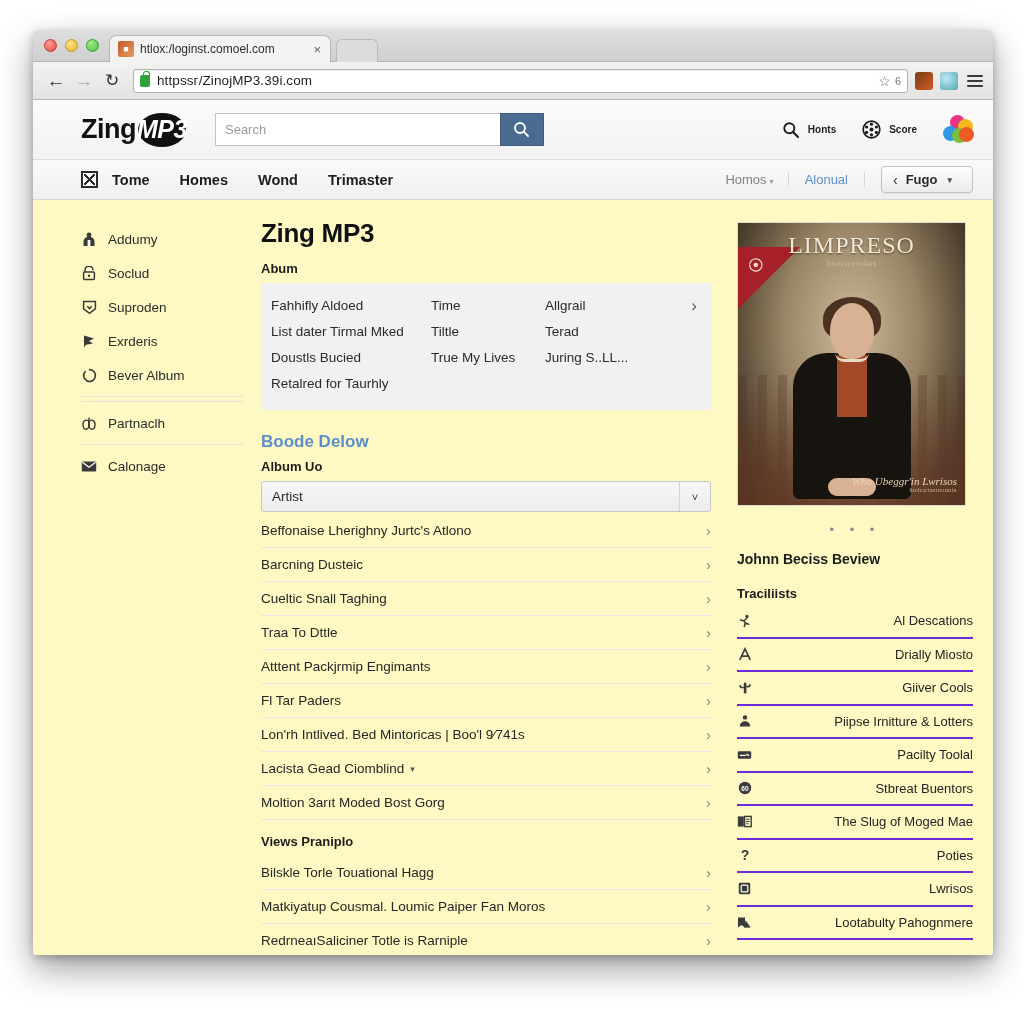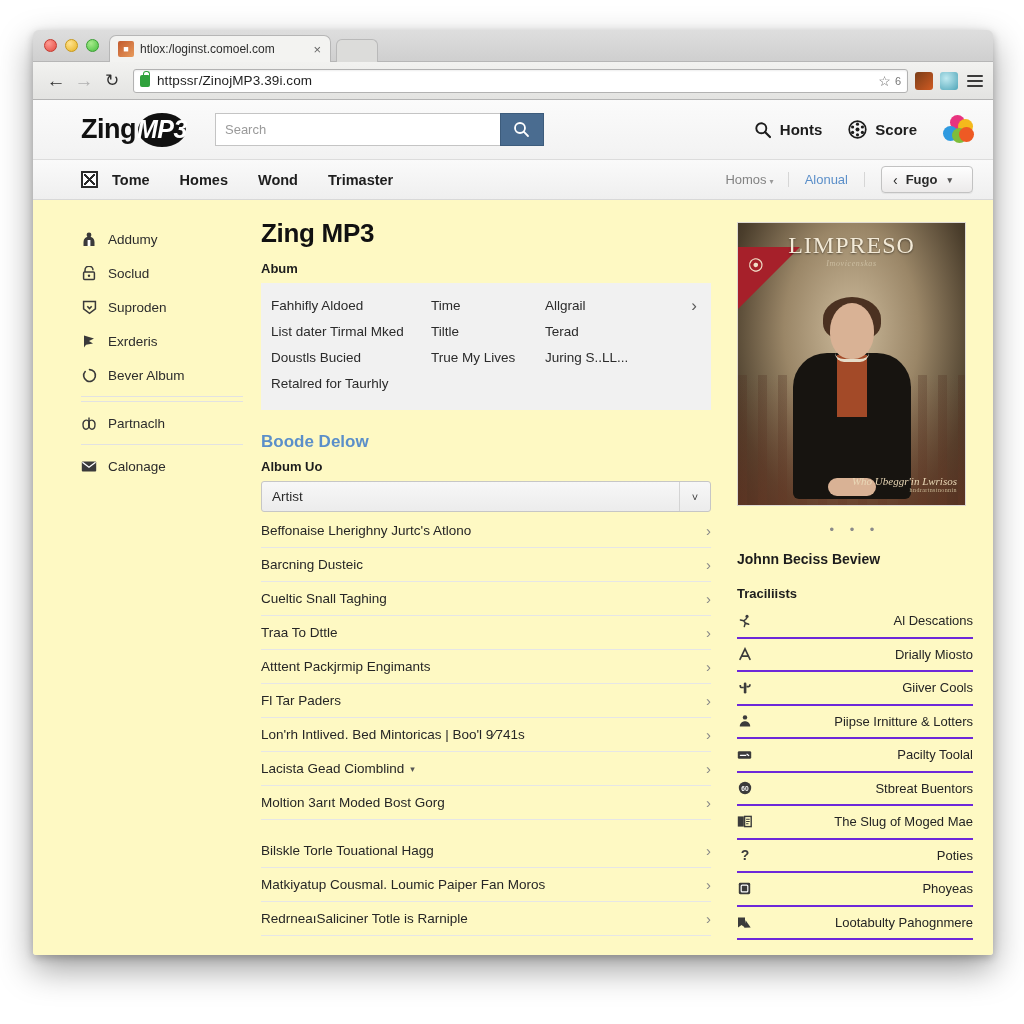--- a/index.html
+++ b/index.html
@@ -158,21 +158,21 @@
     outline:none;
   }
   #search-input::placeholder { color: #9a9a9a; }
   #search-button {
     width: 44px; height: 33px;
     background: #4a6c90; border: 1px solid #3d5c7c;
     display:flex;align-items:center;justify-content:center;
     color:#fff;
   }
   .header-right { margin-left:auto; display:flex; align-items:center; gap:26px; }
-  .header-link { display:flex; align-items:center; gap:8px; font-size:15px; font-weight:bold; color:#1d1d1d; }
+  .header-link { display:flex; align-items:center; gap:8px; font-size:10px; font-weight:bold; color:#1d1d1d; }
   #avatar-blob { width:30px;height:30px; position:relative; }
   #avatar-blob i { position:absolute; width:15px;height:15px;border-radius:50%; display:block; }
   #avatar-blob i:nth-child(1){ background:#e8337f; left:7px;  top:0;}
   #avatar-blob i:nth-child(2){ background:#f4b91c; left:15px; top:4px;}
   #avatar-blob i:nth-child(3){ background:#2f9ae0; left:0;    top:11px;}
   #avatar-blob i:nth-child(4){ background:#7fbd3a; left:9px;  top:13px;}
   #avatar-blob i:nth-child(5){ background:#ee5a24; left:16px; top:12px;}
 
   
   #site-nav {
@@ -627,20 +627,21 @@
             <span class="mini-caret">▾</span>
             <span class="chev">›</span>
           </div>
           <div class="lrow">
             <span>Moltion 3arıt Moded Bost Gorg</span>
             <span class="chev">›</span>
           </div>
         </div>
 
         <div class="group-gap"></div>
+        <div class="sec-label">Views Praniplo</div>
 
         <div class="row-list">
           <div class="lrow">
             <span>Bilskle Torle Touational Hagg</span>
             <span class="chev">›</span>
           </div>
           <div class="lrow">
             <span>Matkiyatup Cousmal. Loumic Paiper Fan Moros</span>
             <span class="chev">›</span>
           </div>
@@ -760,21 +761,21 @@
             <span>Poties</span>
           </div>
 
           <div class="trow">
             <span class="tico">
               <svg width="13" height="13" viewBox="0 0 13 13">
                   <rect x="0.8" y="0.8" width="11.4" height="11.4" rx="1.4" fill="#3b3b3b"></rect>
                   <rect x="3.2" y="3.1" width="6.6" height="6.8" rx="1" fill="none" stroke="#fff" stroke-width="1.2"></rect>
                 </svg>
             </span>
-            <span>Phoyeas</span>
+            <span>Lwrisos</span>
           </div>
 
           <div class="trow">
             <span class="tico">
               <svg width="15" height="13" viewBox="0 0 15 13">
                   <path d="M1 1.6h7v9.8L4.5 9 1 11.4z" fill="#3b3b3b"></path>
                   <path d="M8.6 4.2l5.1 7.2-6.4.3z" fill="#3b3b3b"></path>
                 </svg>
             </span>
             <span>Lootabulty Pahognmere</span>

